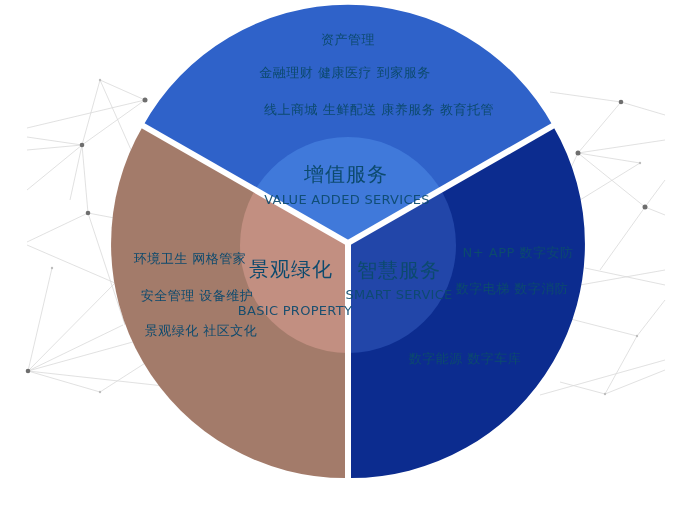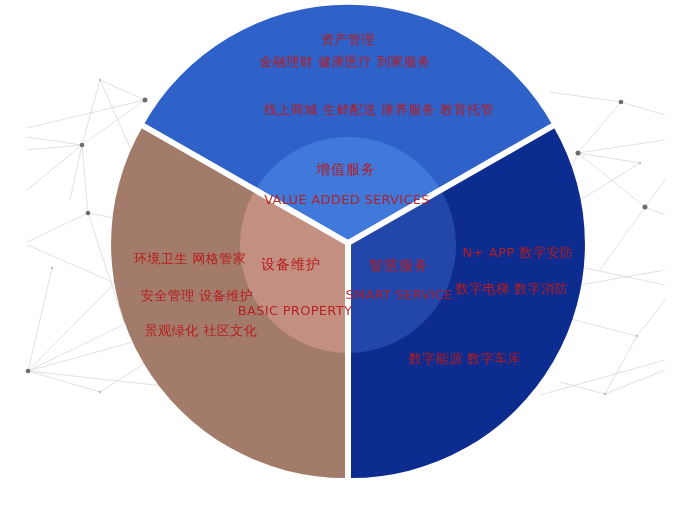--- a/index.html
+++ b/index.html
@@ -1,20 +1,20 @@
 <!DOCTYPE html>
 <html><head>
 <meta charset="utf-8">
 <style>
   html, body { margin:0; padding:0; background:#ffffff; }
   body { width:690px; height:513px; overflow:hidden; position:relative; font-family:"DejaVu Sans", sans-serif; }
   #stage { position:absolute; left:0; top:0; width:690px; height:513px; }
-  .lbl { position:absolute; color:#b91c1c; white-space:nowrap; text-align:center; transform:translateX(-50%); }
+  .lbl { position:absolute; color:#0c4a6e; white-space:nowrap; text-align:center; transform:translateX(-50%); }
   .item-row { font-size:13px; letter-spacing:0.5px; }
-  .title-cn { font-size:14px; letter-spacing:1px; }
+  .title-cn { font-size:20px; letter-spacing:1px; }
   .title-en { font-size:13px; letter-spacing:0.3px; opacity:0.92; }
 </style>
 </head>
 <body>
 
 <div id="stage">
   <svg width="690" height="513" viewBox="0 0 690 513" style="position:absolute;left:0;top:0;">
 
     <g stroke="#d9d9d9" stroke-width="0.8" fill="none">
       <line x1="100" y1="80" x2="145" y2="100"></line>
@@ -102,26 +102,26 @@
     </g>
 
     <g stroke="#ffffff" stroke-width="6" stroke-linecap="butt">
       <line x1="348" y1="243" x2="140" y2="124"></line>
       <line x1="348" y1="243" x2="556" y2="124"></line>
       <line x1="348" y1="243" x2="348" y2="482"></line>
     </g>
   </svg>
 
   <div class="lbl item-row" style="left:348px; top:31px;">资产管理</div>
-  <div class="lbl item-row" style="left:345px; top:53px;text-align:right;">金融理财  健康医疗  到家服务</div>
+  <div class="lbl item-row" style="left:345px; top:64px;text-align:right;">金融理财  健康医疗  到家服务</div>
   <div class="lbl item-row" style="left:348px; top:101px;margin-left:31px;">线上商城  生鲜配送  康养服务  教育托管</div>
   <div class="lbl title-cn" style="left:346px; top:161px;">增值服务</div>
   <div class="lbl title-en" style="left:347px; top:192px;">VALUE ADDED SERVICES</div>
 
-  <div class="lbl title-cn" style="left:291px; top:256px;">设备维护</div>
+  <div class="lbl title-cn" style="left:291px; top:256px;">景观绿化</div>
   <div class="lbl title-en" style="left:295px; top:303px;">BASIC PROPERTY</div>
   <div class="lbl item-row" style="left:197px; top:287px;">安全管理  设备维护</div>
   <div class="lbl item-row" style="left:190px; top:250px;">环境卫生  网格管家</div>
   <div class="lbl item-row" style="left:201px; top:322px;text-align:center;">景观绿化  社区文化</div>
 
   <div class="lbl title-cn" style="left:399px; top:257px;">智慧服务</div>
   <div class="lbl title-en" style="left:399px; top:287px;">SMART SERVICE</div>
   <div class="lbl item-row" style="left:518px; top:244px;">N+  APP  数字安防</div>
   <div class="lbl item-row" style="left:512px; top:280px;">数字电梯  数字消防</div>
   <div class="lbl item-row" style="left:465px; top:350px;">数字能源  数字车库</div>

